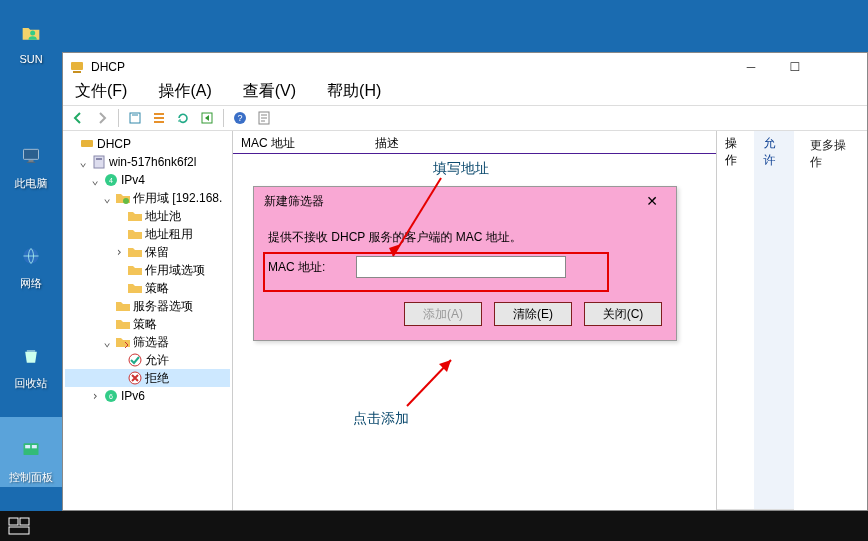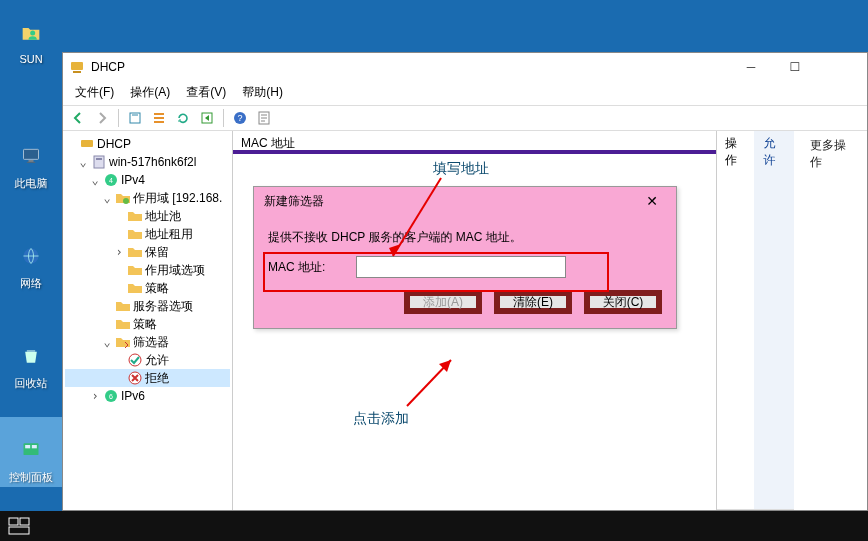--- a/index.html
+++ b/index.html
@@ -15,58 +15,58 @@
 .taskbar { position: absolute; left: 0; bottom: 0; right: 0; height: 30px; background: #111; display: flex; align-items: center; z-index: 50; }
 .taskbar .one { width: 38px; height: 30px; display: flex; align-items: center; justify-content: center; }
 
 
 .dhcp-window { position: absolute; left: 62px; top: 52px; right: 0; bottom: 30px; background: #fff; border: 1px solid #888; display: flex; flex-direction: column; }
 .titlebar { height: 28px; display: flex; align-items: center; padding: 0 6px; }
 .titlebar .icon { width: 16px; height: 16px; margin-right: 6px; }
 .titlebar .spacer { flex: 1; }
 .titlebar .ctrl { width: 44px; height: 28px; display: flex; align-items: center; justify-content: center; color: #333; }
 
-.menubar { height: 24px; display: flex; align-items: flex-start; padding: 0 4px; font-size: 12px; }
+.menubar { height: 24px; display: flex; align-items: flex-end; padding: 0 4px; font-size: 16px; gap: 15px; }
 .menubar .mitem { padding: 3px 8px; }
 
 .toolbar { height: 26px; border-top: 1px solid #ddd; border-bottom: 1px solid #ddd; display: flex; align-items: center; padding: 0 4px; gap: 2px; }
 .toolbar .tbtn { width: 22px; height: 22px; display: flex; align-items: center; justify-content: center; border: 1px solid transparent; }
 .toolbar .sep { width: 1px; height: 18px; background: #ccc; margin: 0 3px; }
 
 .body { flex: 1; display: flex; }
 
 .tree { width: 170px; border-right: 1px solid #ccc; padding: 4px 2px; overflow: hidden; }
 .tree-row { display: flex; align-items: center; height: 18px; white-space: nowrap; }
 .tw { display: inline-block; width: 12px; text-align: center; color: #555; font-family: monospace; }
 .tw.inv { visibility: hidden; }
 .ticon { width: 16px; height: 16px; margin: 0 2px; display: inline-flex; align-items: center; justify-content: center; }
 .tree-row.selected { background: #cde8ff; }
 .tree-row.selected .lbl { }
 
 .mid { flex: 1; border-right: 1px solid #ccc; position: relative; display: flex; flex-direction: column; }
-.mid-head { height: 23px; border-bottom: 4px solid #4c1d95; display: flex; padding-left: 8px; flex-direction: column; }
+.mid-head { height: 23px; border-bottom: 1px solid #4c1d95; display: flex; padding-left: 8px; }
 .mid-head .col { padding: 4px 0; margin-right: 80px; }
 .mid-body { flex: 1; position: relative; background: #fff; }
 
 .right { width: 150px; display: flex; flex-direction: row; }
 .right-title { padding: 4px 8px; font-size: 12px; border-bottom: 1px solid #ddd; }
 .right-sel { background: #eef3fa; padding: 4px 10px; font-size: 12px; color: #0a3d91; border-bottom: 1px solid #ddd; }
 .right-item { padding: 6px 16px; font-size: 12px; color: #222; }
 
 
 .dialog { position: absolute; left: 20px; top: 32px; width: 424px; background: #f9a8d4; border: 1px solid #999; box-shadow: 2px 2px 4px rgba(0,0,0,.15); }
 .dtitle { height: 28px; display: flex; align-items: center; padding: 0 10px; font-size: 12px; }
 .dtitle .x { margin-left: auto; width: 28px; text-align: center; font-size: 14px; }
 .dbody { padding: 8px 14px 14px; }
 .dmsg { font-size: 12px; padding: 6px 0 10px; }
-.row { display: flex; align-items: center; margin-bottom: 12px; }
+.row { display: flex; align-items: center; margin-bottom: 24px; }
 .row .lbl { width: 88px; font-size: 12px; }
 .row input { flex: 1; height: 22px; border: 1px solid #888; padding: 0 4px; font-size: 12px; background: #fff; }
 .btns { display: flex; justify-content: flex-end; gap: 12px; margin-top: 4px; }
-.btns .btn { width: 78px; height: 24px; border: 6px solid #7f1d1d; background: #e6e6e6; font-size: 12px; display: flex; align-items: center; justify-content: center; }
+.btns .btn { width: 78px; height: 24px; border: 1px solid #7f1d1d; background: #e6e6e6; font-size: 12px; display: flex; align-items: center; justify-content: center; }
 .btns .btn.disabled { color: #999; }
 
 .highlight-box { position: absolute; border: 2px solid #e60000; pointer-events: none; }
 .anno { position: absolute; color: #0c4a6e; font-size: 14px; font-weight: 500; pointer-events: none; }
 .arrow { position: absolute; pointer-events: none; }
 
 
 .svg16 { width: 16px; height: 16px; }
 .svg20 { width: 20px; height: 20px; }
 </style>

